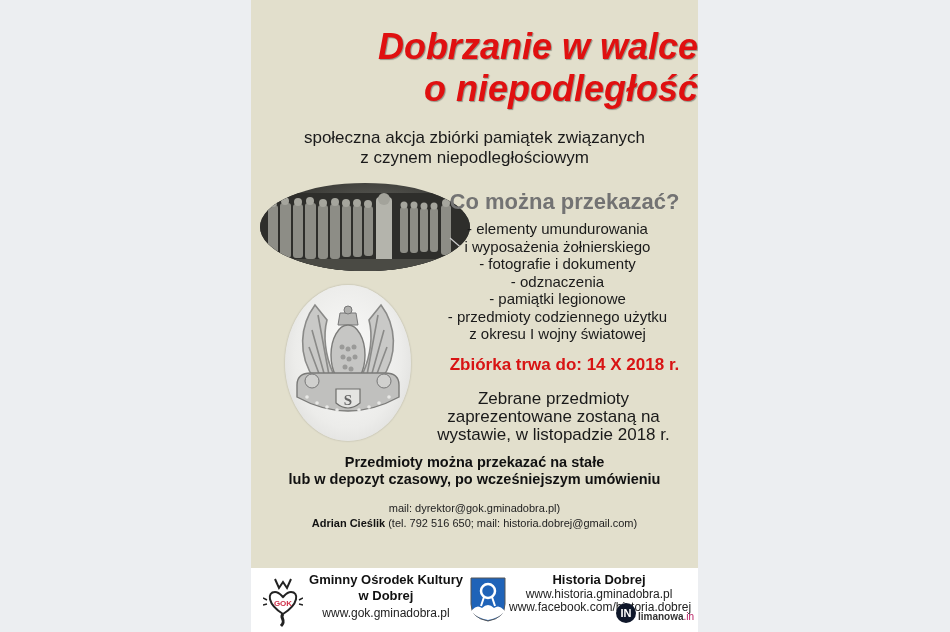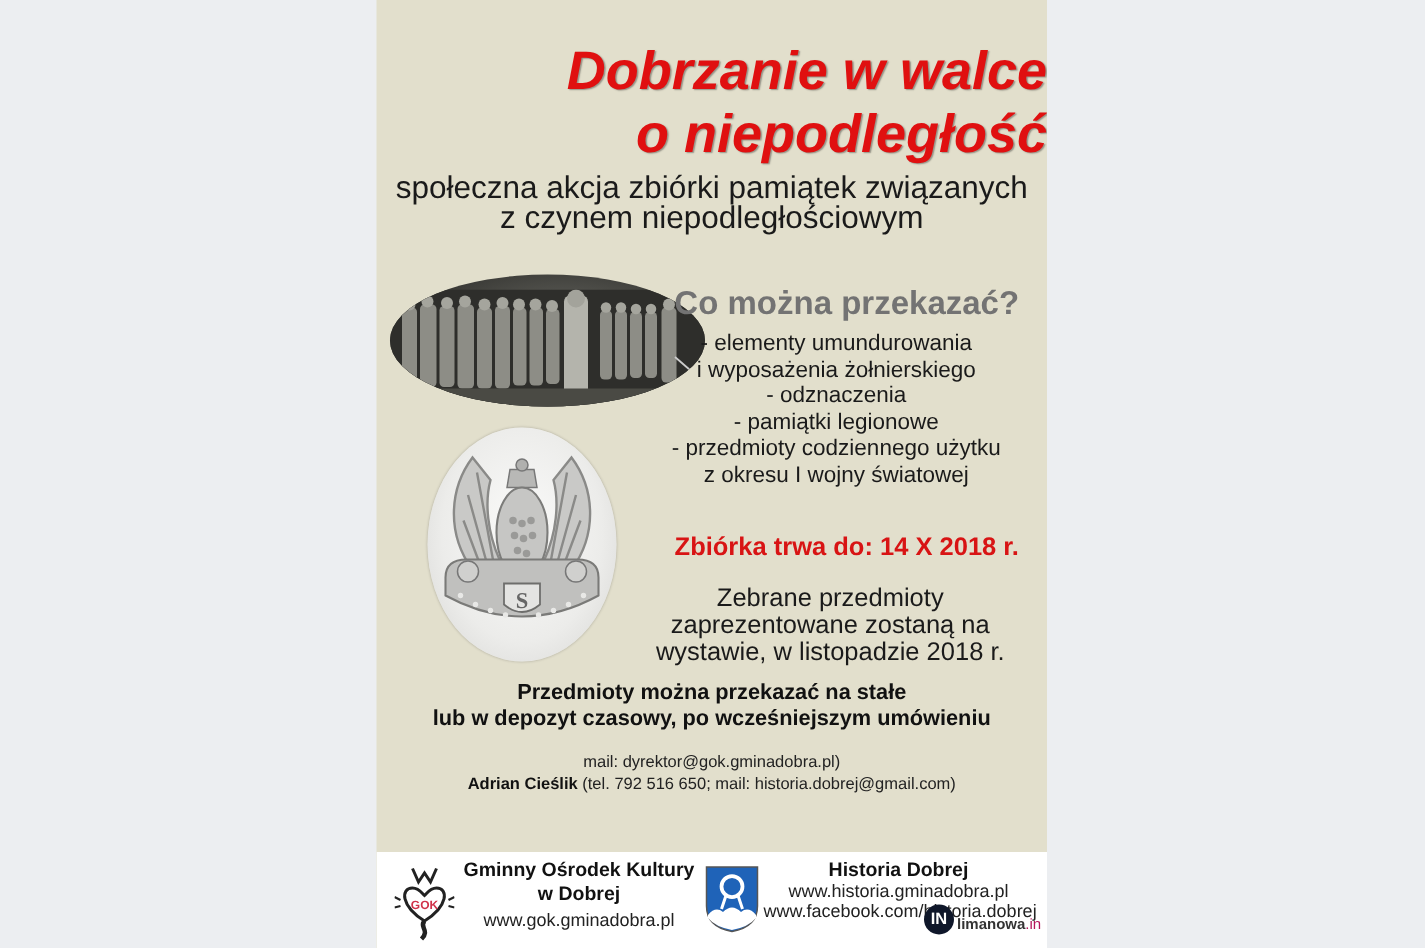--- a/index.html
+++ b/index.html
@@ -1,20 +1,20 @@
 <!DOCTYPE html>
 <html><head>
 <meta charset="utf-8">
 <style>
   html, body { margin:0; padding:0; }
   body { width:950px; height:632px; background:#eceef1; position:relative; overflow:hidden; font-family:"Liberation Sans", sans-serif; }
   .poster { position:absolute; left:251px; top:0; width:447px; height:632px; background:#e2dfcc; overflow:hidden; }
   .title { position:absolute; top:26px; left:0; width:447px; text-align:right; color:#e01010; font-weight:bold; font-style:italic; font-size:36px; line-height:42px; letter-spacing:0px; text-shadow:1px 1px 1px rgba(0,0,0,0.35); }
   .title .l2 { display:block; padding-left:8px; }
-  .subtitle { position:absolute; top:116px; left:0; width:447px; text-align:center; font-size:21px; line-height:20px; color:#1a1a1a; }
+  .subtitle { position:absolute; top:128px; left:0; width:447px; text-align:center; font-size:17px; line-height:20px; color:#1a1a1a; }
   .photo { position:absolute; left:9px; top:183px; width:210px; height:88px; border-radius:50%; overflow:hidden; background:radial-gradient(ellipse at 55% 40%, #6a6a64 0%, #3c3c38 55%, #22221f 100%); }
   .photo .soldiers { position:absolute; left:0; top:10px; width:100%; height:80px; }
   .badge { position:absolute; left:34px; top:285px; width:126px; height:156px; border-radius:50%; background:radial-gradient(ellipse at 50% 45%, #fbfbfa 0%, #ececea 60%, #d4d4d2 100%); box-shadow:0 0 2px rgba(0,0,0,0.25); }
   .badge svg { position:absolute; left:0; top:0; }
   .right { position:absolute; left:180px; width:267px; text-align:center; }
   .q-heading { top:192px; color:#737373; font-weight:bold; font-size:22px; line-height:20px; }
   .items { top:220px; font-size:15px; line-height:17.5px; color:#1a1a1a; left:184px; width:245px; }
   .items div { white-space:nowrap; }
   .deadline { top:355px; color:#d81414; font-weight:bold; font-size:17px; line-height:20px; left:180px; width:267px; }
   .exhibit { top:390px; font-size:17px; line-height:18px; color:#1a1a1a; left:175px; width:255px; }
@@ -128,20 +128,21 @@
       <path d="M51 104 L75 104 L75 118 Q63 128 51 118 Z" fill="#e4e4e2" stroke="#6e6e6c" stroke-width="1.2"></path>
       <text x="63" y="120" text-anchor="middle" font-family="Liberation Serif, serif" font-size="15" font-weight="bold" fill="#666">S</text>
     </svg>
   </div>
 
   <div class="right q-heading">Co można przekazać?</div>
 
   <div class="right items">
     <div>- elementy umundurowania</div>
     <div>i wyposażenia żołnierskiego</div>
+    <div>- fotografie i dokumenty</div>
     <div>- odznaczenia</div>
     <div>- pamiątki legionowe</div>
     <div>- przedmioty codziennego użytku</div>
     <div>z okresu I wojny światowej</div>
   </div>
 
   <div class="right deadline">Zbiórka trwa do: 14 X 2018 r.</div>
 
   <div class="right exhibit">
     <div>Zebrane przedmioty</div>

